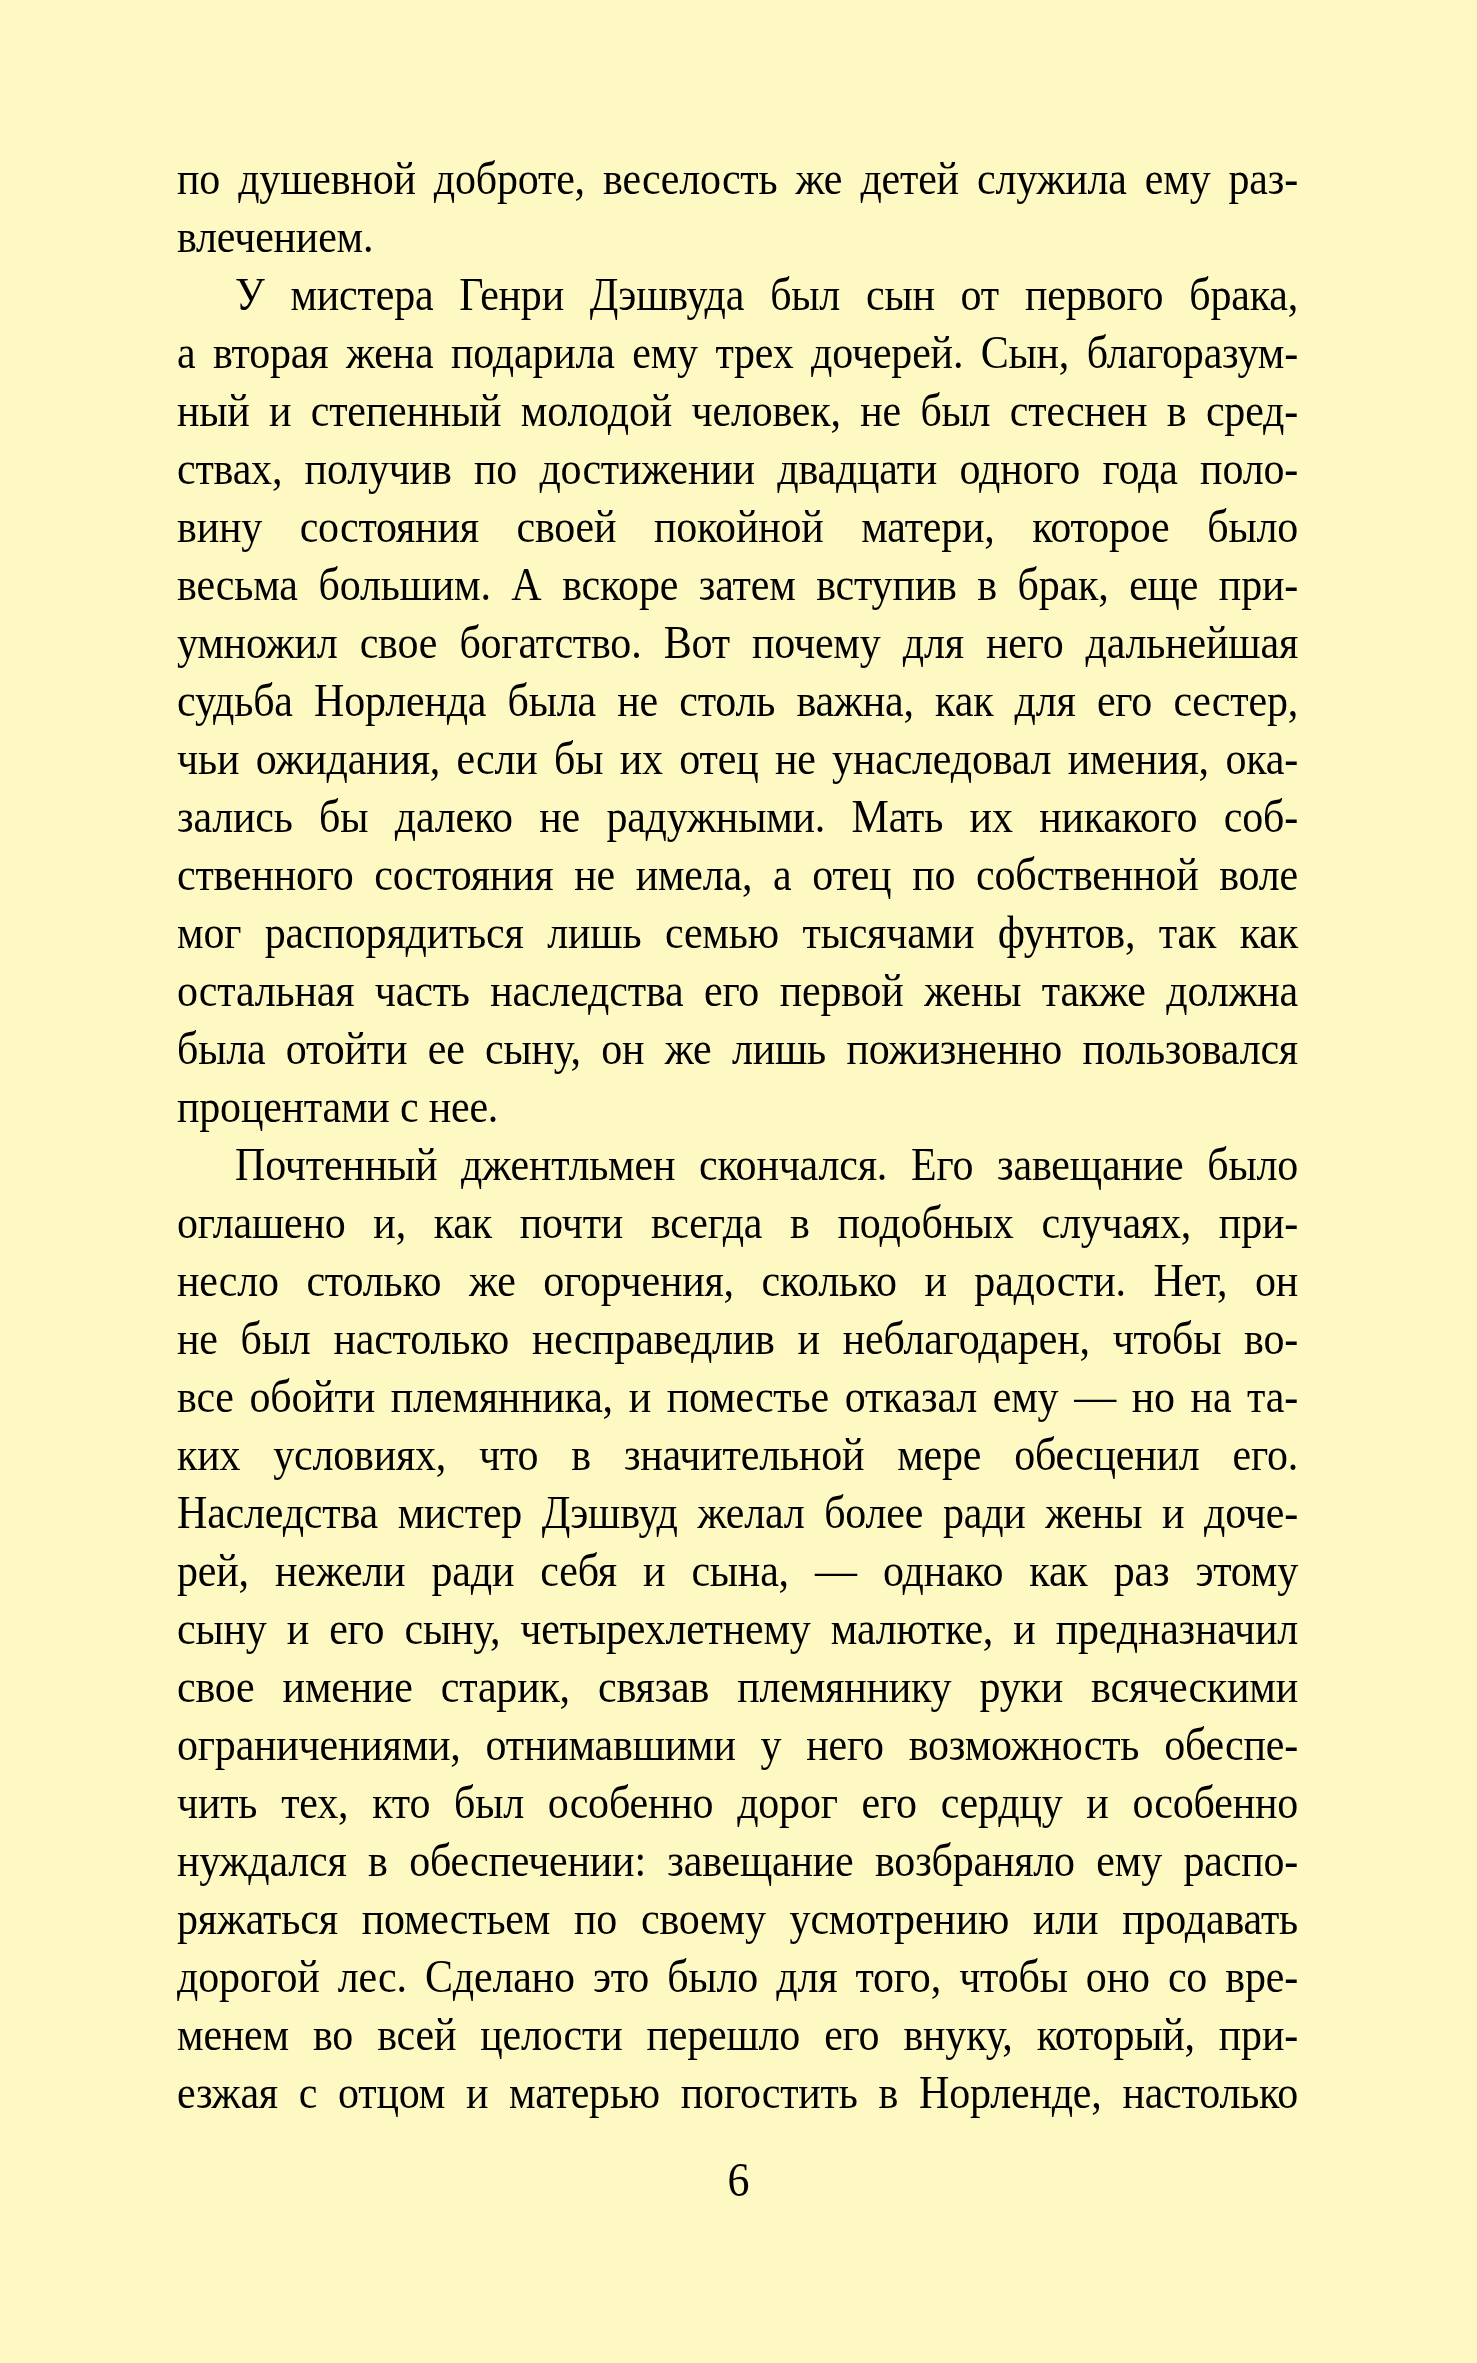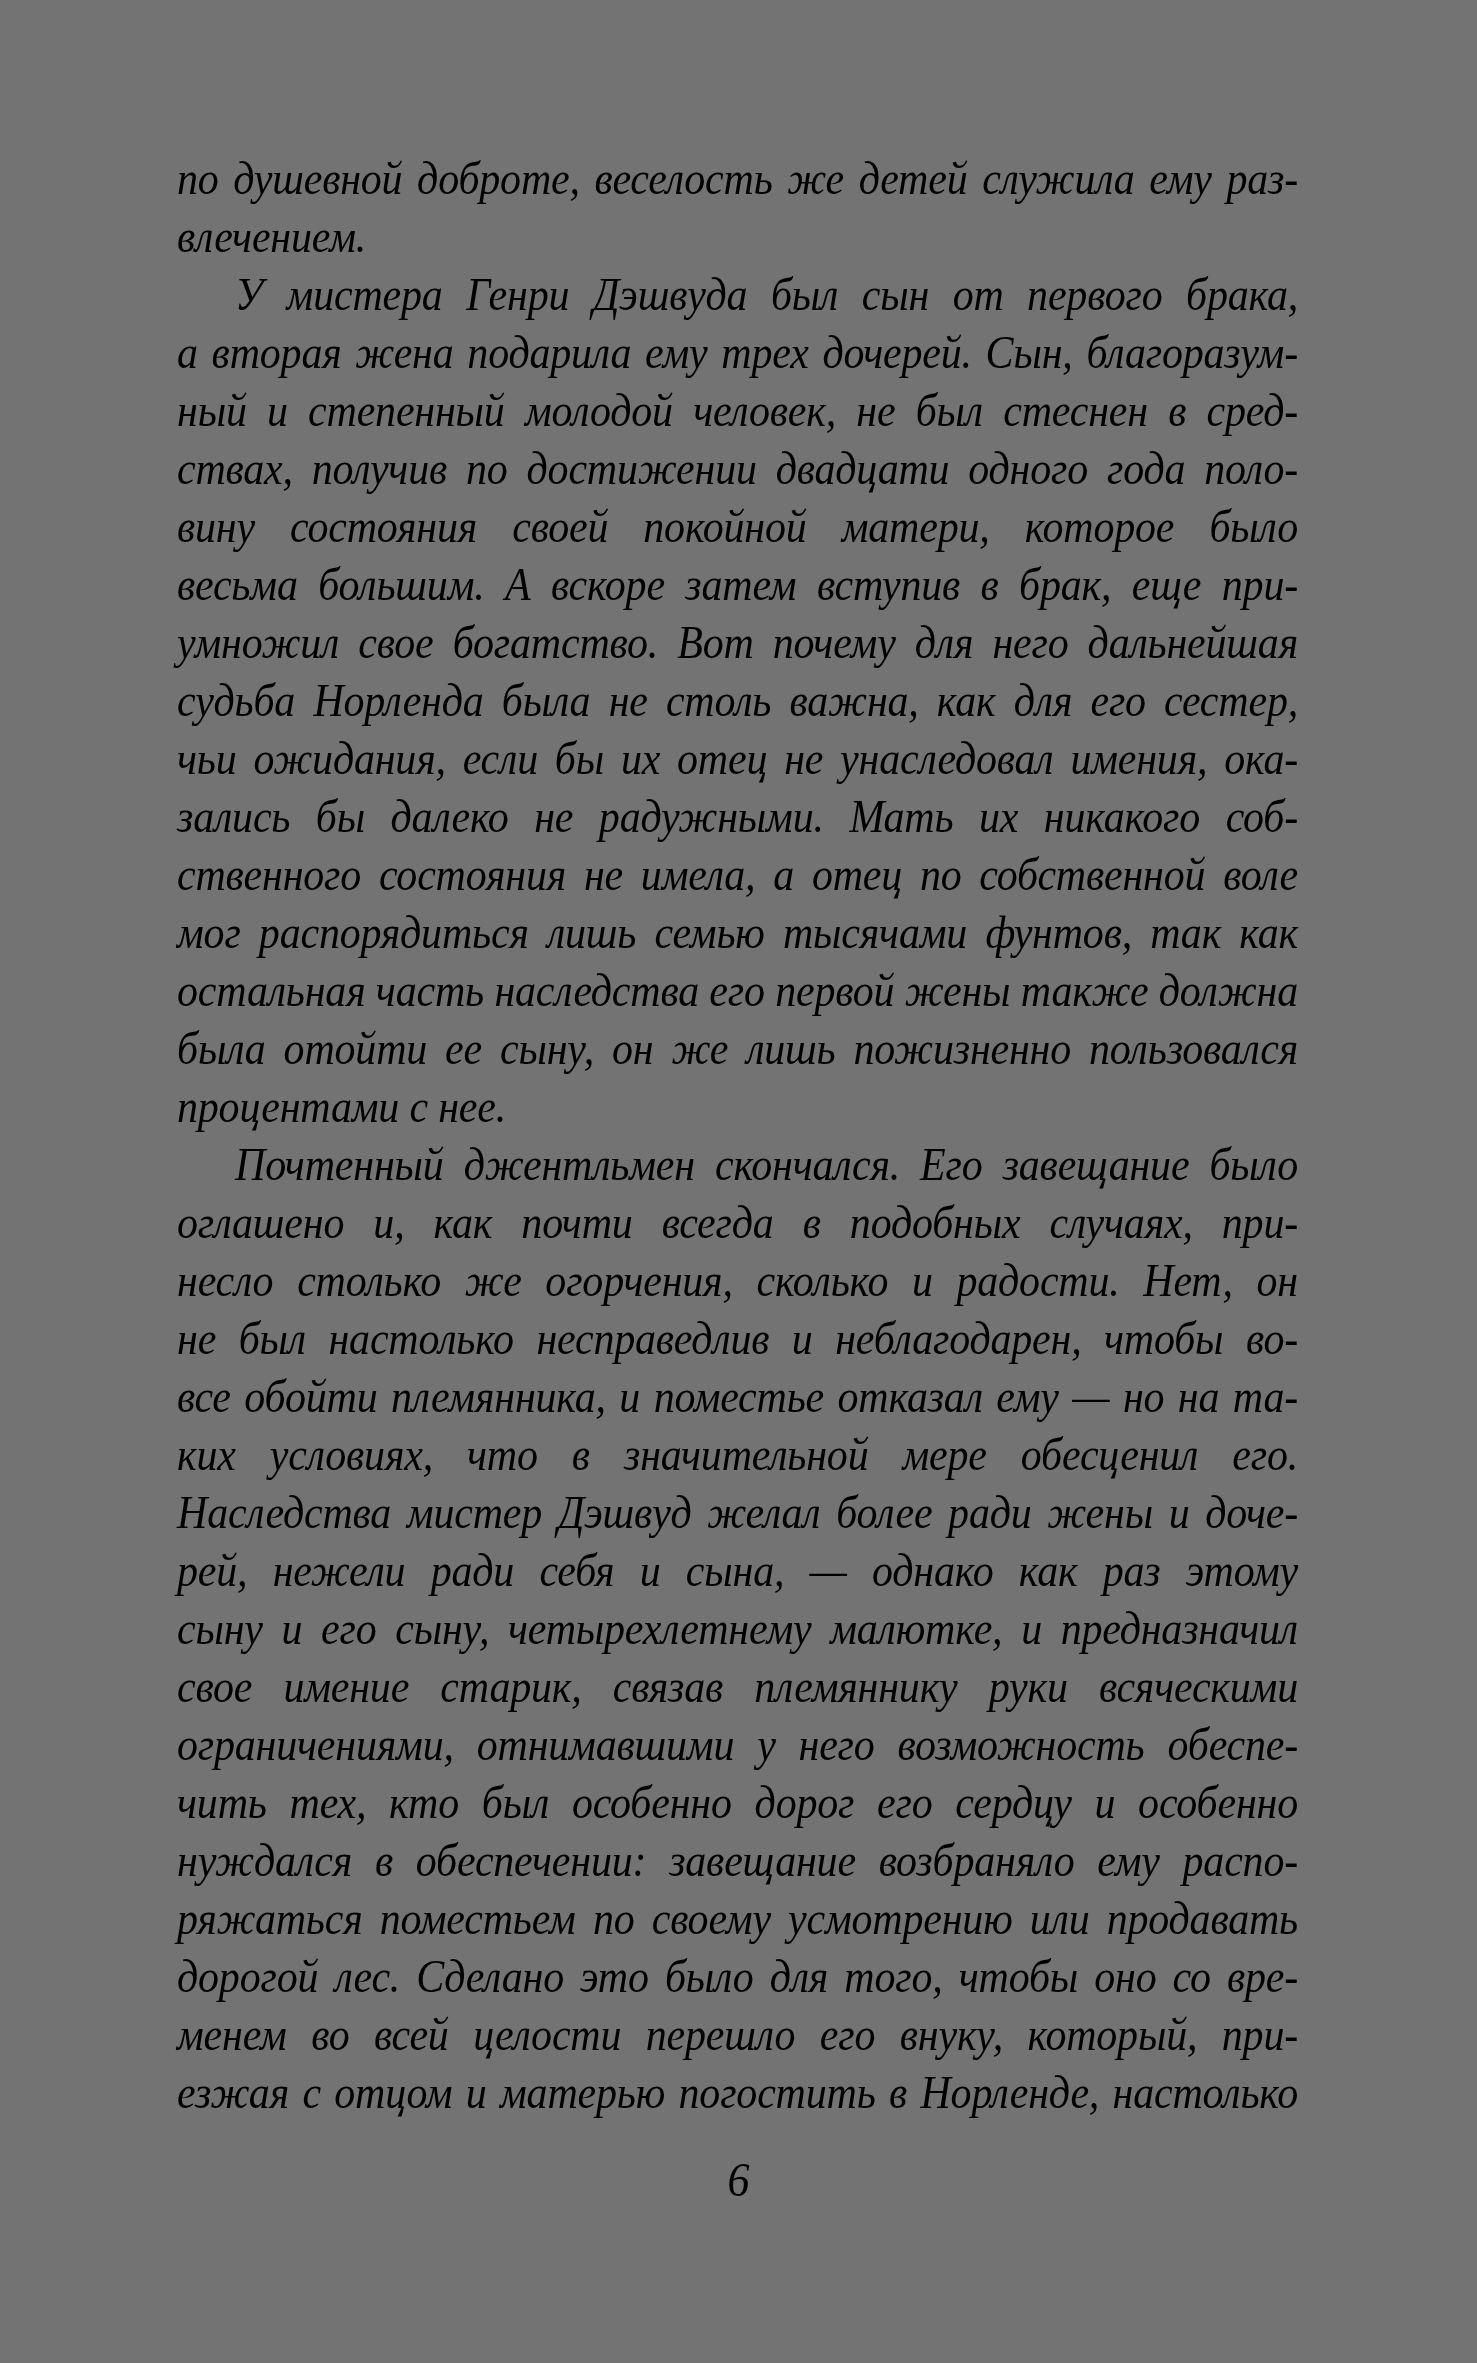--- a/index.html
+++ b/index.html
@@ -11,22 +11,21 @@
     height: 2363px;
     background: #ffffff;
     position: relative;
     font-family: "Liberation Serif", "DejaVu Serif", serif;
     color: #000000;
     overflow: hidden;
   }
   .page {
     position: absolute;
     inset: 0;
-    background: #737373;
-    font-style: italic;
+    background: #fef9c3;
   }
   .text-block {
     position: absolute;
     left: 177px;
     top: 150px;
     width: 1121px;
   }
   .line {
     height: 58px;
     line-height: 58px;

